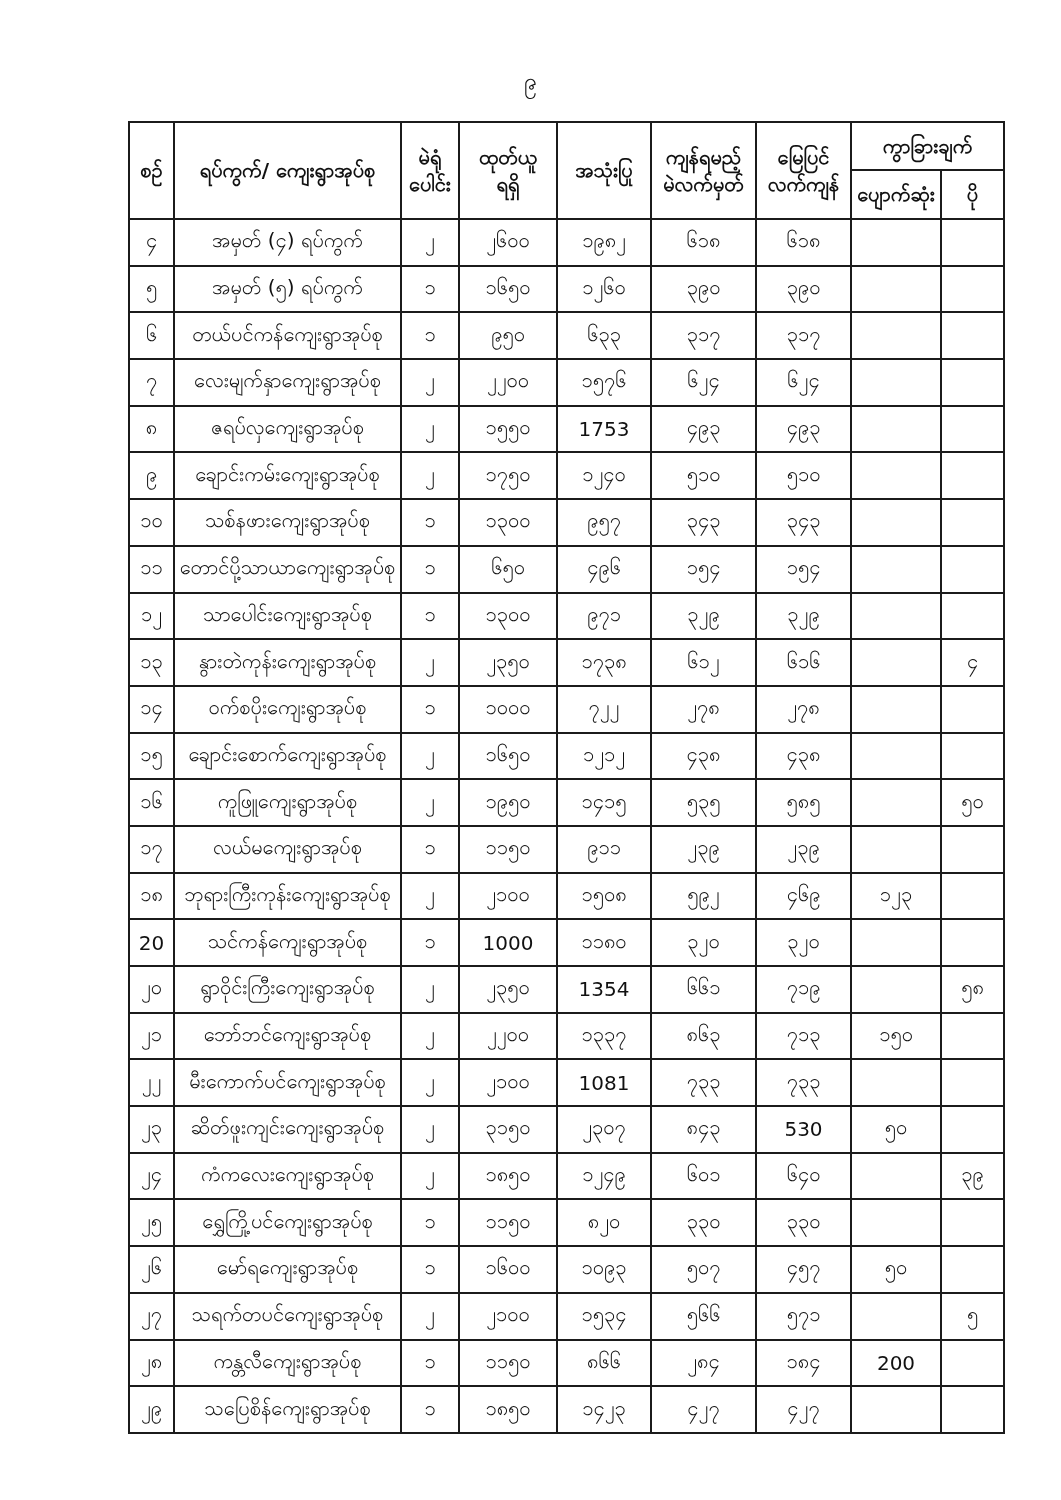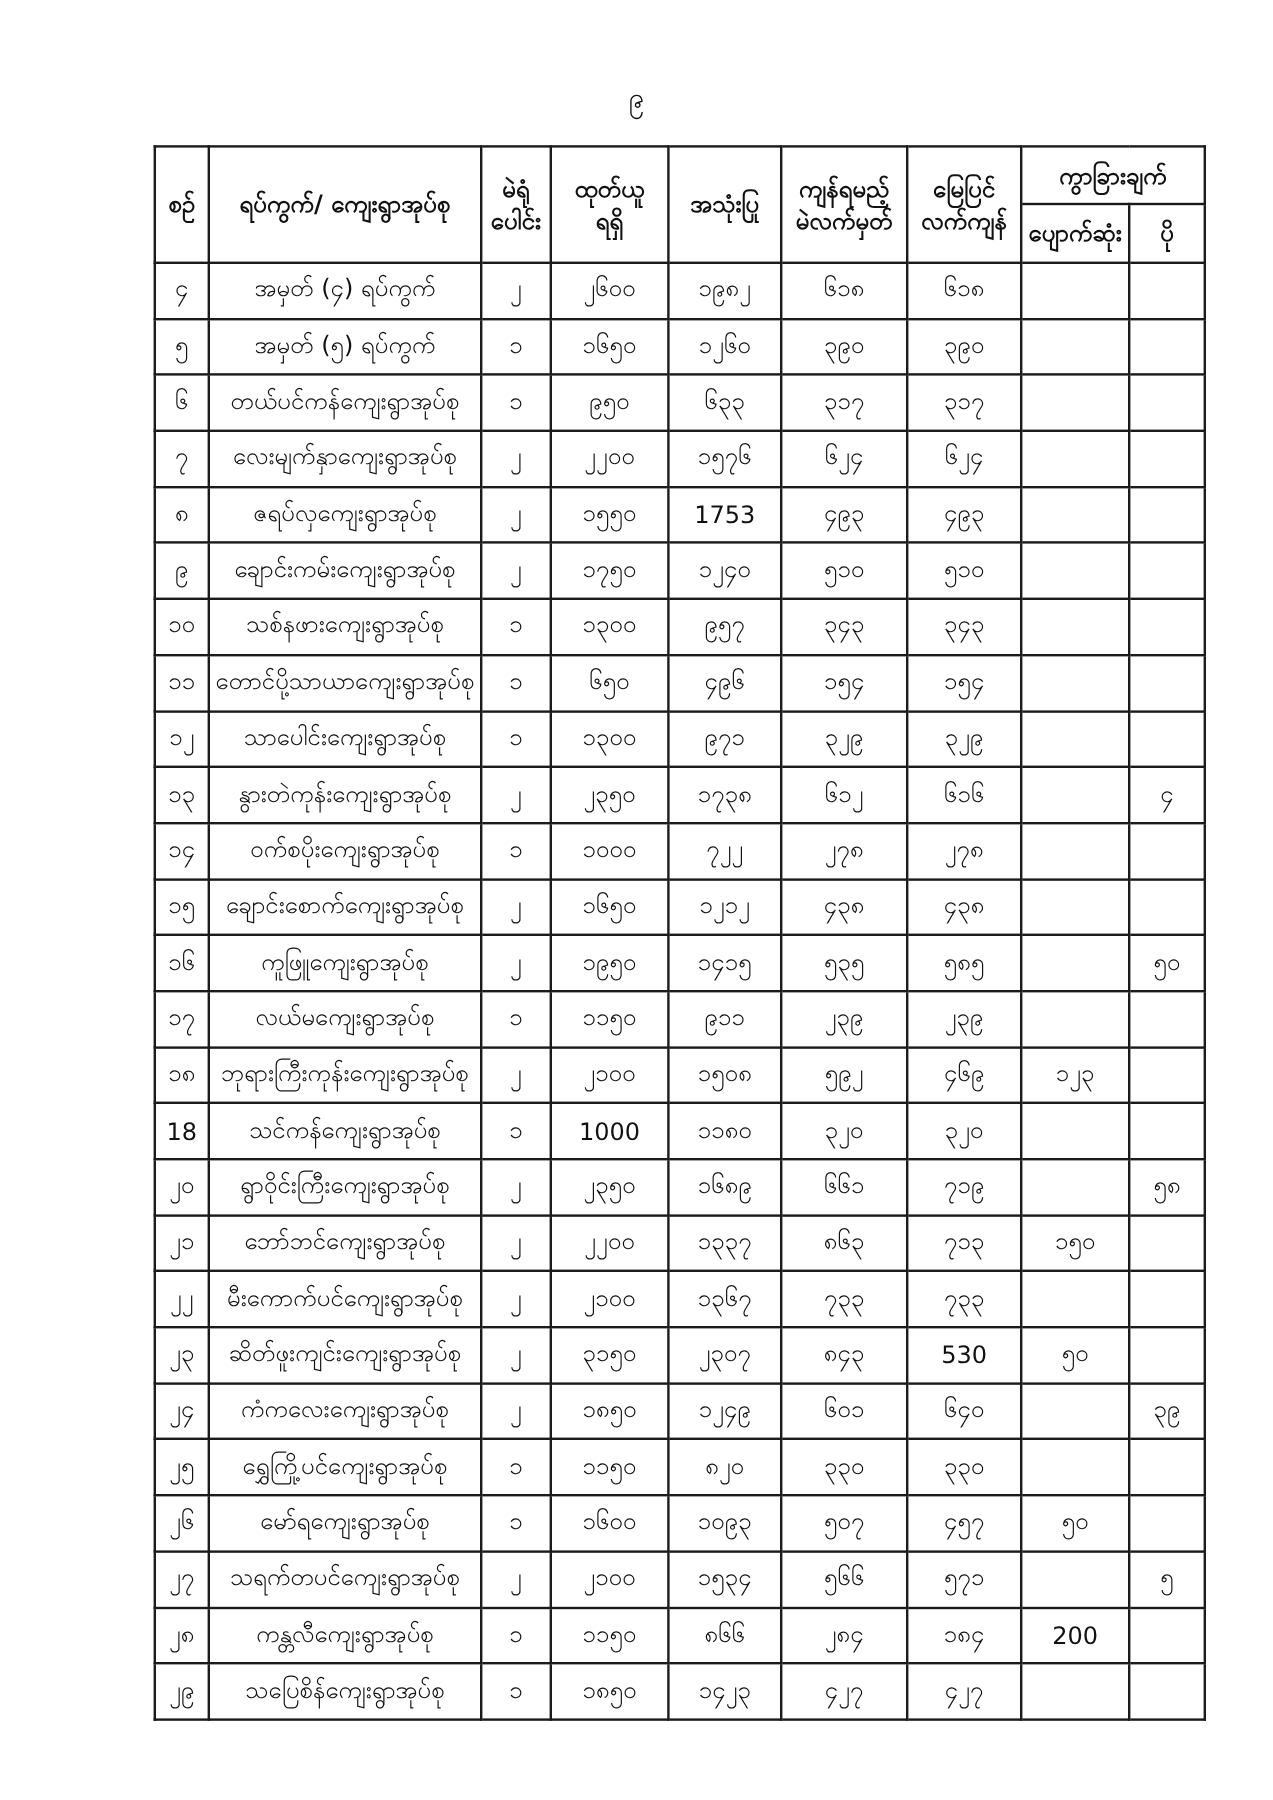--- a/index.html
+++ b/index.html
@@ -274,36 +274,36 @@
     <td class="cell-name">ဘုရားကြီးကုန်းကျေးရွာအုပ်စု</td>
     <td class="cell-stations">၂</td>
     <td class="cell-issued">၂၁၀၀</td>
     <td class="cell-used">၁၅၀၈</td>
     <td class="cell-remain">၅၉၂</td>
     <td class="cell-ground">၄၆၉</td>
     <td class="cell-missing">၁၂၃</td>
     <td class="cell-extra"></td>
   </tr>
         <tr>
-    <td class="cell-serial">18</td>
+    <td class="cell-serial">20</td>
     <td class="cell-name">သင်ကန်ကျေးရွာအုပ်စု</td>
     <td class="cell-stations">၁</td>
     <td class="cell-issued">1000</td>
     <td class="cell-used">၁၁၈၀</td>
     <td class="cell-remain">၃၂၀</td>
     <td class="cell-ground">၃၂၀</td>
     <td class="cell-missing"></td>
     <td class="cell-extra"></td>
   </tr>
         <tr>
     <td class="cell-serial">၂၀</td>
     <td class="cell-name">ရွာဝိုင်းကြီးကျေးရွာအုပ်စု</td>
     <td class="cell-stations">၂</td>
     <td class="cell-issued">၂၃၅၀</td>
-    <td class="cell-used">၁၆၈၉</td>
+    <td class="cell-used">1354</td>
     <td class="cell-remain">၆၆၁</td>
     <td class="cell-ground">၇၁၉</td>
     <td class="cell-missing"></td>
     <td class="cell-extra">၅၈</td>
   </tr>
         <tr>
     <td class="cell-serial">၂၁</td>
     <td class="cell-name">ဘော်ဘင်ကျေးရွာအုပ်စု</td>
     <td class="cell-stations">၂</td>
     <td class="cell-issued">၂၂၀၀</td>
@@ -311,21 +311,21 @@
     <td class="cell-remain">၈၆၃</td>
     <td class="cell-ground">၇၁၃</td>
     <td class="cell-missing">၁၅၀</td>
     <td class="cell-extra"></td>
   </tr>
         <tr>
     <td class="cell-serial">၂၂</td>
     <td class="cell-name">မီးကောက်ပင်ကျေးရွာအုပ်စု</td>
     <td class="cell-stations">၂</td>
     <td class="cell-issued">၂၁၀၀</td>
-    <td class="cell-used">၁၃၆၇</td>
+    <td class="cell-used">1081</td>
     <td class="cell-remain">၇၃၃</td>
     <td class="cell-ground">၇၃၃</td>
     <td class="cell-missing"></td>
     <td class="cell-extra"></td>
   </tr>
         <tr>
     <td class="cell-serial">၂၃</td>
     <td class="cell-name">ဆိတ်ဖူးကျင်းကျေးရွာအုပ်စု</td>
     <td class="cell-stations">၂</td>
     <td class="cell-issued">၃၁၅၀</td>

